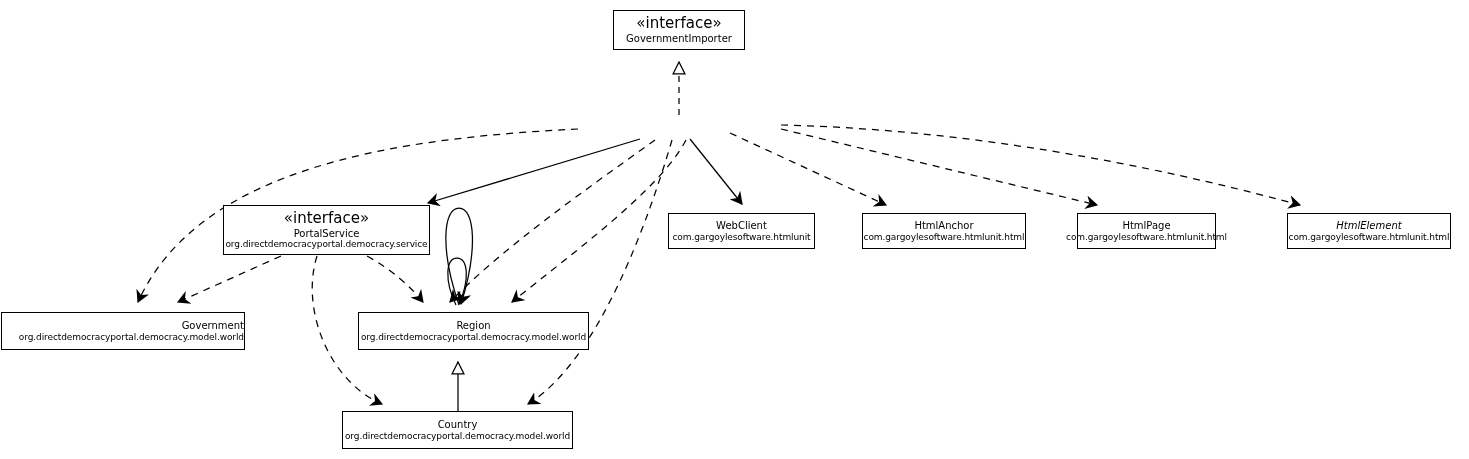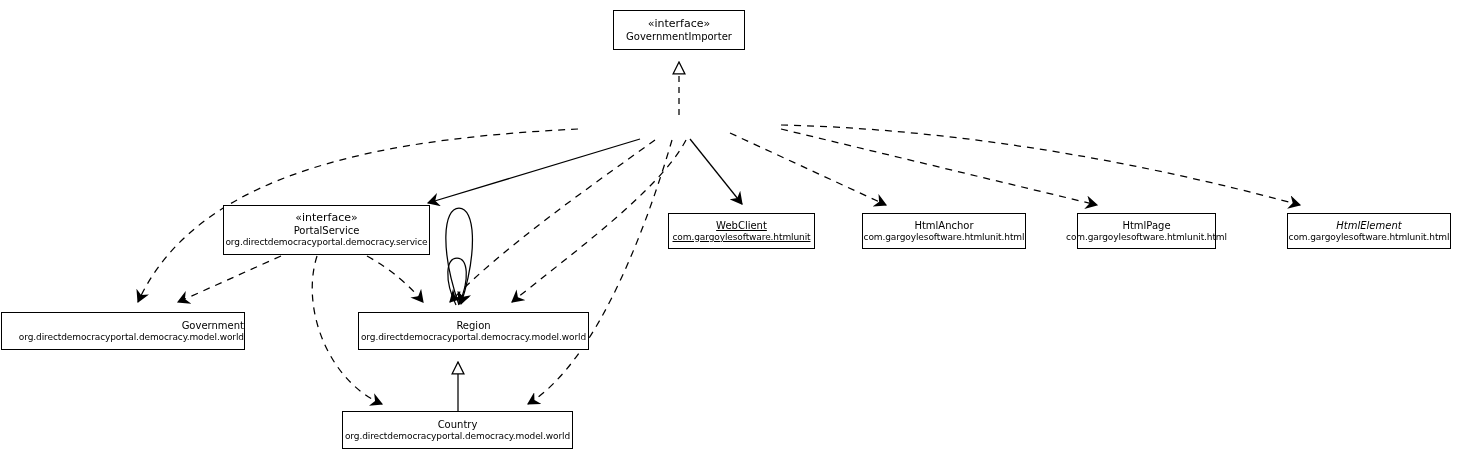--- a/index.html
+++ b/index.html
@@ -33,21 +33,21 @@
     justify-content: center;
     text-align: center;
     line-height: 1.18;
     z-index: 5;
   }
   .node.highlight {
     background: #fffdd0;
     border-color: #4f4f21;
   }
   .stereotype {
-    font-size: 11px;
+    font-size: 15px;
     color: #000000;
     white-space: nowrap;
   }
   .cname {
     font-size: 10px;
     color: #000000;
     white-space: nowrap;
   }
   .cname.abstract {
     font-style: italic;
@@ -115,21 +115,21 @@
     <div class="cname">GovernmentImporter</div>
   </div>
 
 
   <div class="node" style="left:223px; top:205px; width:207px; height:50px;">
     <div class="stereotype">«interface»</div>
     <div class="cname">PortalService</div>
     <div class="pkg">org.directdemocracyportal.democracy.service</div>
   </div>
 
-  <div class="node" style="left:668px; top:213px; width:147px; height:36px;text-decoration:underline;">
+  <div class="node" style="left:668px; top:213px; width:147px; height:36px;">
     <div class="cname">WebClient</div>
     <div class="pkg">com.gargoylesoftware.htmlunit</div>
   </div>
 
   <div class="node" style="left:862px; top:213px; width:164px; height:36px;">
     <div class="cname">HtmlAnchor</div>
     <div class="pkg">com.gargoylesoftware.htmlunit.html</div>
   </div>
 
   <div class="node" style="left:1077px; top:213px; width:139px; height:36px;">

